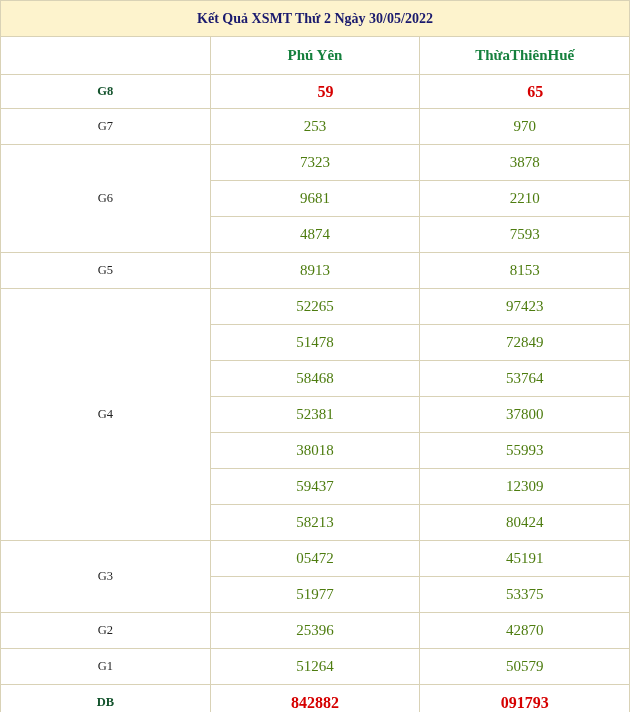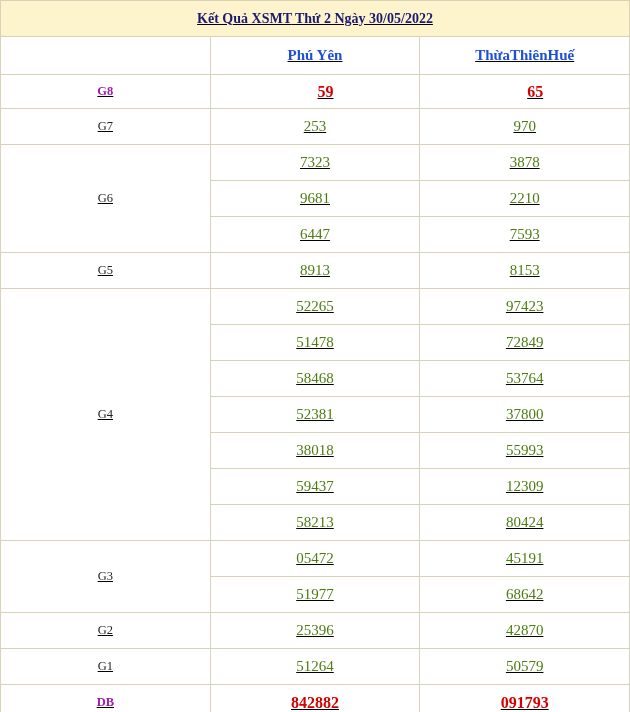--- a/index.html
+++ b/index.html
@@ -10,21 +10,20 @@
   }
   body {
     width: 630px;
     height: 712px;
     font-family: "Liberation Serif", serif;
   }
   .lottery-wrap {
     width: 630px;
     height: 712px;
     position: relative;
-    text-decoration: underline;
   }
   table.lottery {
     width: 630px;
     border-collapse: collapse;
     table-layout: fixed;
   }
   table.lottery td {
     border: 1px solid #d9d2b6;
     text-align: center;
     vertical-align: middle;
@@ -38,29 +37,29 @@
     height: 36px;
     padding: 6px 4px;
     border: 1px solid #d9d2b6;
   }
   .title-cell .t-main { font-weight: bold; }
   .title-cell .t-sub { font-weight: bold; }
   .prov-header {
     height: 38px;
     font-weight: bold;
     font-size: 15px;
-    color: #1d4ed8;
+    color: #15803d;
   }
   .label-col {
     width: 96px;
     font-size: 12.5px;
     color: #222222;
   }
   .label-red {
-    color: #a21caf;
+    color: #14532d;
     font-weight: bold;
   }
   .num {
     font-size: 15px;
     color: #4d7c0f;
   }
   .row-h {
     height: 36px;
   }
   .g8row td { height: 34px; }
@@ -110,21 +109,21 @@
       <tr class="row-h">
         <td class="label-col" rowspan="3">G6</td>
         <td class="num">7323</td>
         <td class="num">3878</td>
       </tr>
       <tr class="row-h">
         <td class="num">9681</td>
         <td class="num">2210</td>
       </tr>
       <tr class="row-h">
-        <td class="num">6447</td>
+        <td class="num">4874</td>
         <td class="num">7593</td>
       </tr>
 
       <tr class="row-h">
         <td class="label-col">G5</td>
         <td class="num">8913</td>
         <td class="num">8153</td>
       </tr>
 
       <tr class="row-h">
@@ -157,21 +156,21 @@
         <td class="num">80424</td>
       </tr>
 
       <tr class="row-h">
         <td class="label-col" rowspan="2">G3</td>
         <td class="num">05472</td>
         <td class="num">45191</td>
       </tr>
       <tr class="row-h">
         <td class="num">51977</td>
-        <td class="num">68642</td>
+        <td class="num">53375</td>
       </tr>
 
       <tr class="row-h">
         <td class="label-col">G2</td>
         <td class="num">25396</td>
         <td class="num">42870</td>
       </tr>
 
       <tr class="row-h">
         <td class="label-col">G1</td>

